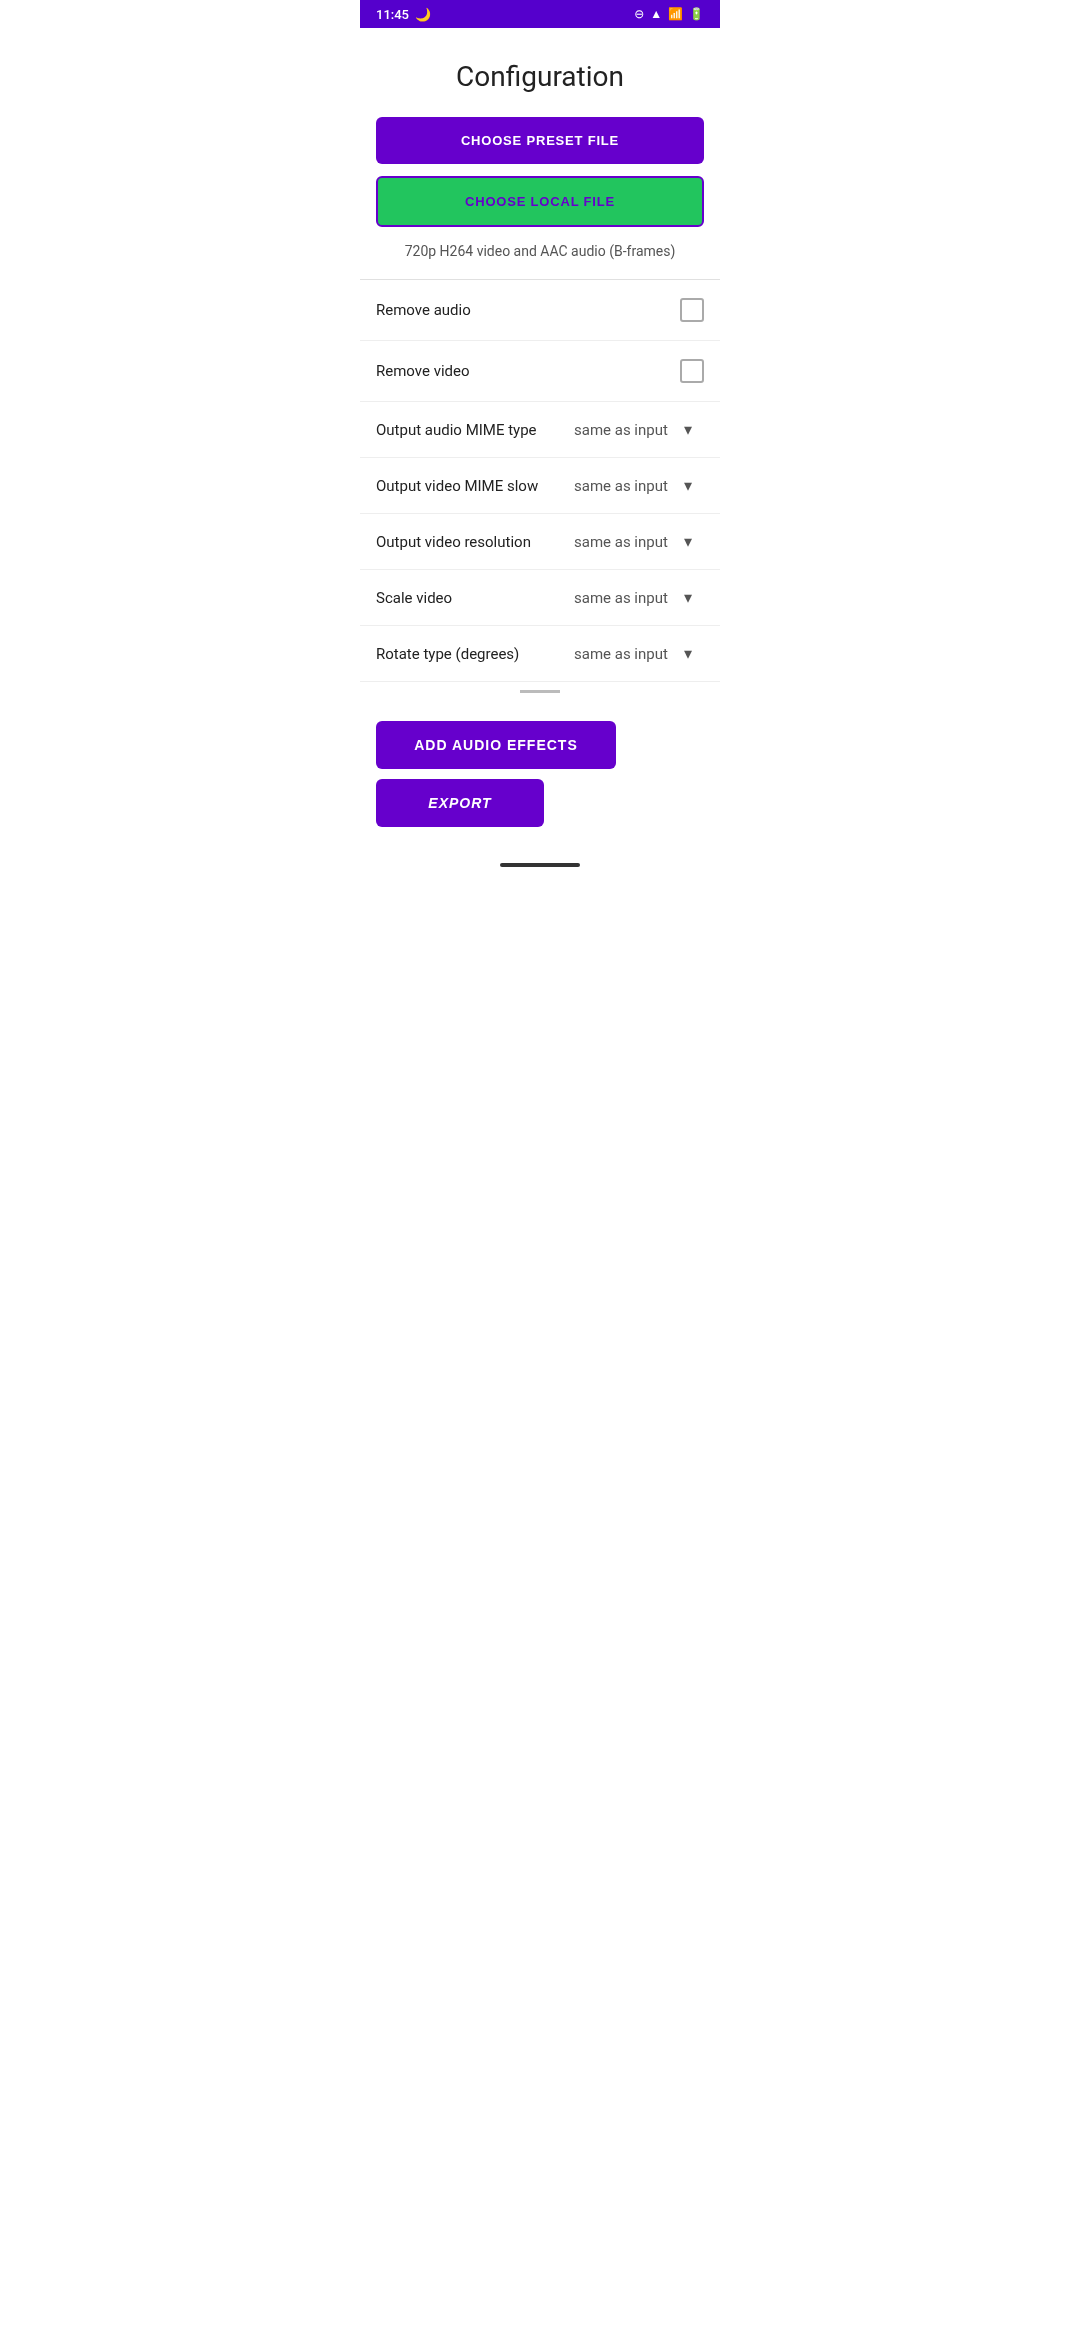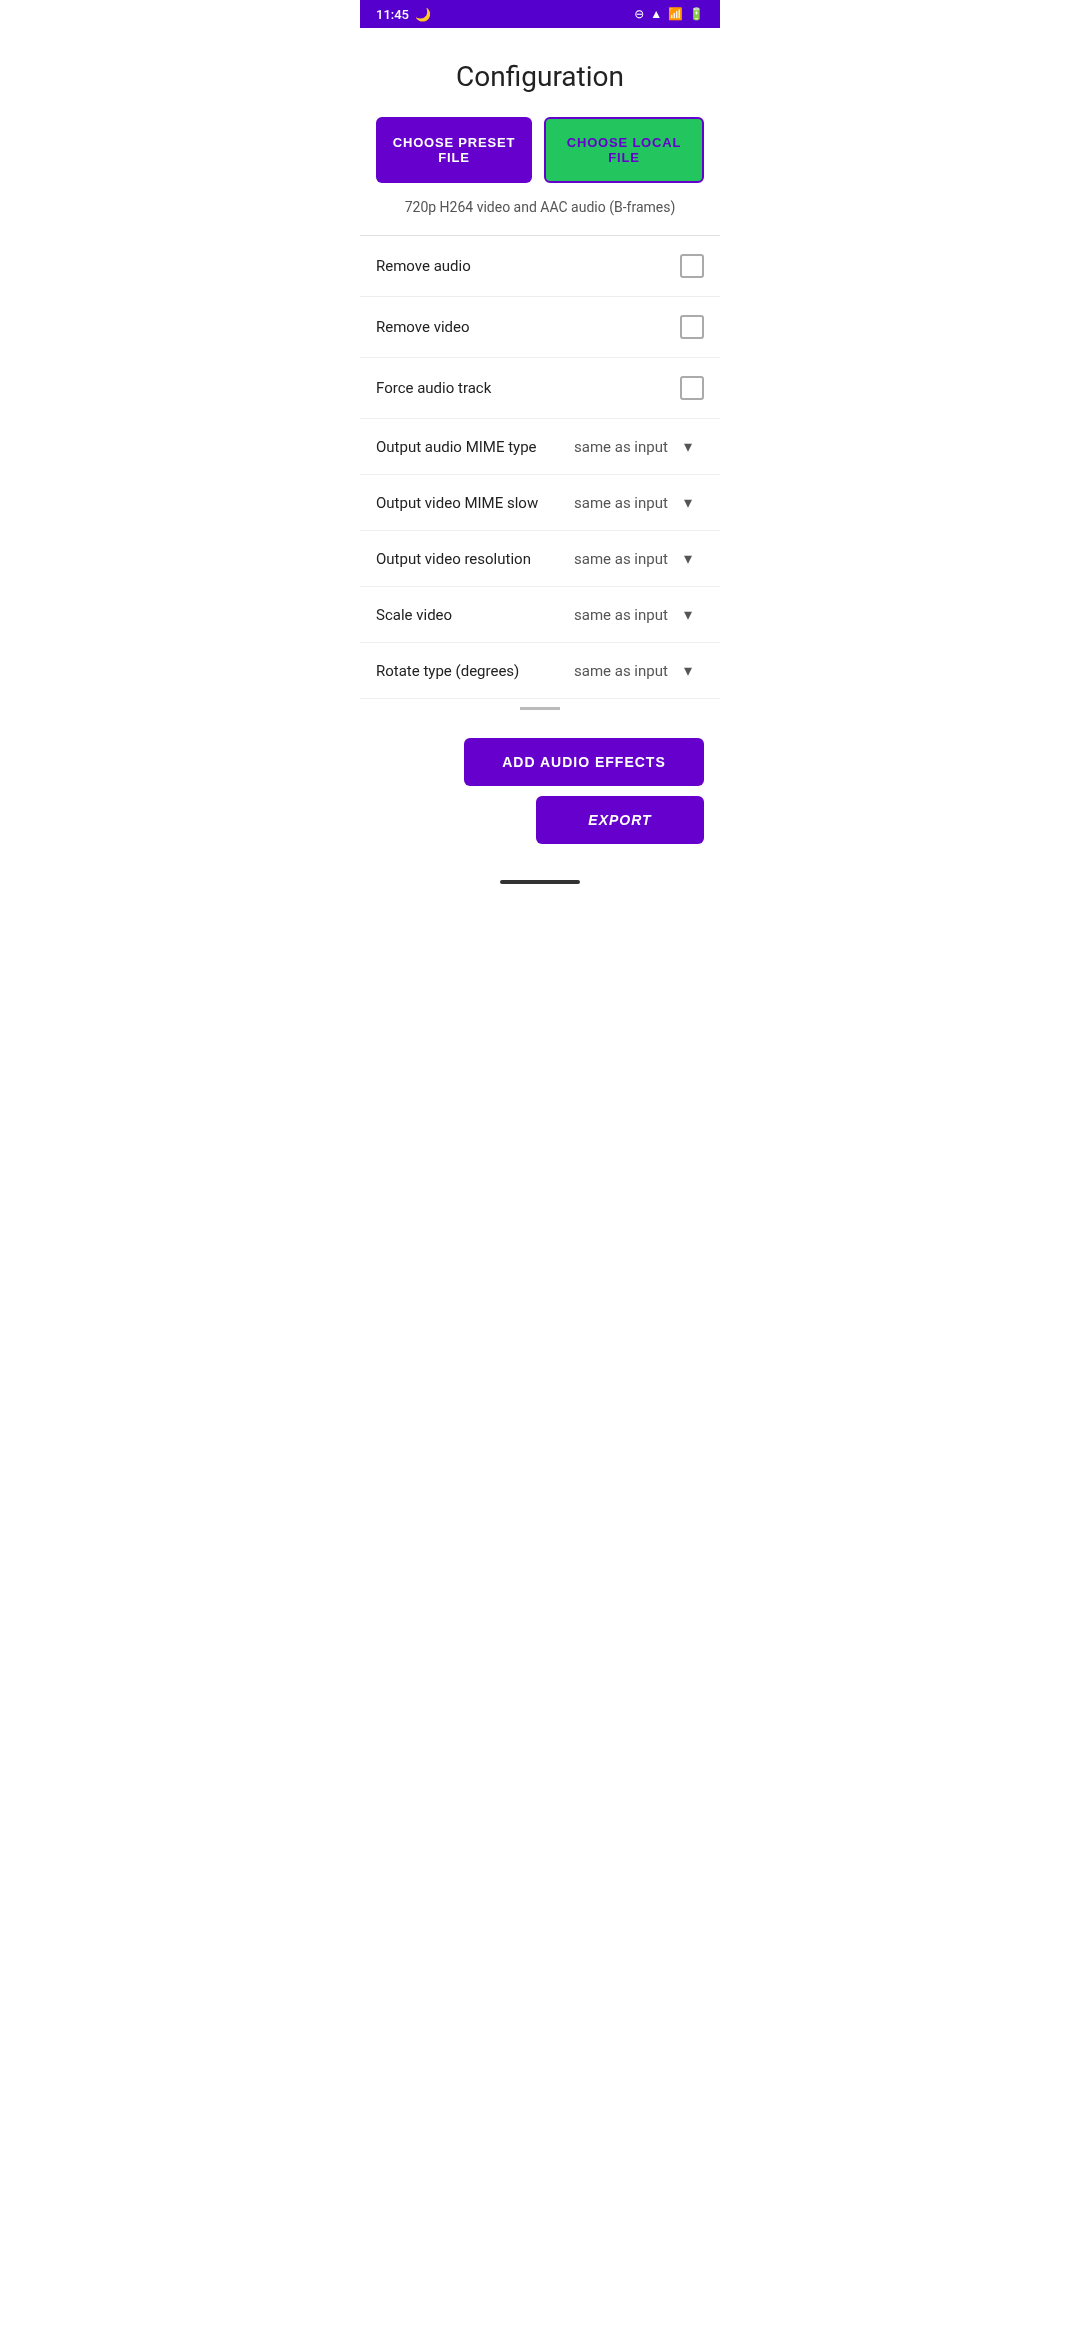--- a/index.html
+++ b/index.html
@@ -37,20 +37,21 @@
       font-weight: 400;
       color: #222;
       padding: 32px 16px 24px;
     }
 
     
     .button-row {
       display: flex;
       gap: 12px;
       padding: 0 16px 8px;
+      flex-direction: column;
     }
 
     .btn-preset, .btn-local {
       flex: 1;
       padding: 16px 10px;
       border: none;
       border-radius: 6px;
       font-size: 13px;
       font-weight: 700;
       letter-spacing: 0.8px;
@@ -141,21 +142,21 @@
       width: 40px;
       height: 3px;
       background: #bbb;
       margin: 8px auto 12px;
     }
 
     
     .action-buttons {
       display: flex;
       flex-direction: column;
-      align-items: flex-end;
+      align-items: flex-start;
       gap: 10px;
       padding: 16px 16px 24px;
     }
 
     .btn-action {
       width: 240px;
       padding: 16px;
       border: none;
       border-radius: 6px;
       font-size: 14px;
@@ -229,24 +230,20 @@
     <span class="option-label">Remove audio</span>
     <div class="checkbox-wrap"></div>
   </div>
 
   <div class="option-row">
     <span class="option-label">Remove video</span>
     <div class="checkbox-wrap"></div>
   </div>
 
 
-  <div class="option-row">
-    <span class="option-label">Force audio track</span>
-    <div class="checkbox-wrap"></div>
-  </div>
 
   <div class="option-row">
     <span class="option-label">Output audio MIME type</span>
     <div class="dropdown-wrap">
       <span class="dropdown-value">same as input</span>
       <span class="dropdown-arrow">▾</span>
     </div>
   </div>
 
   <div class="option-row">

